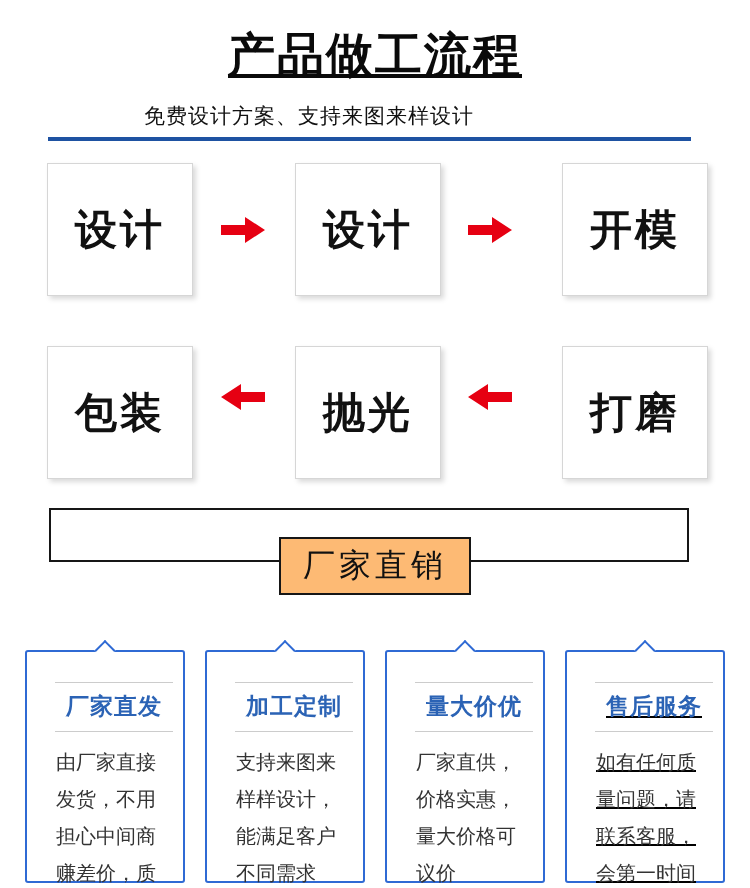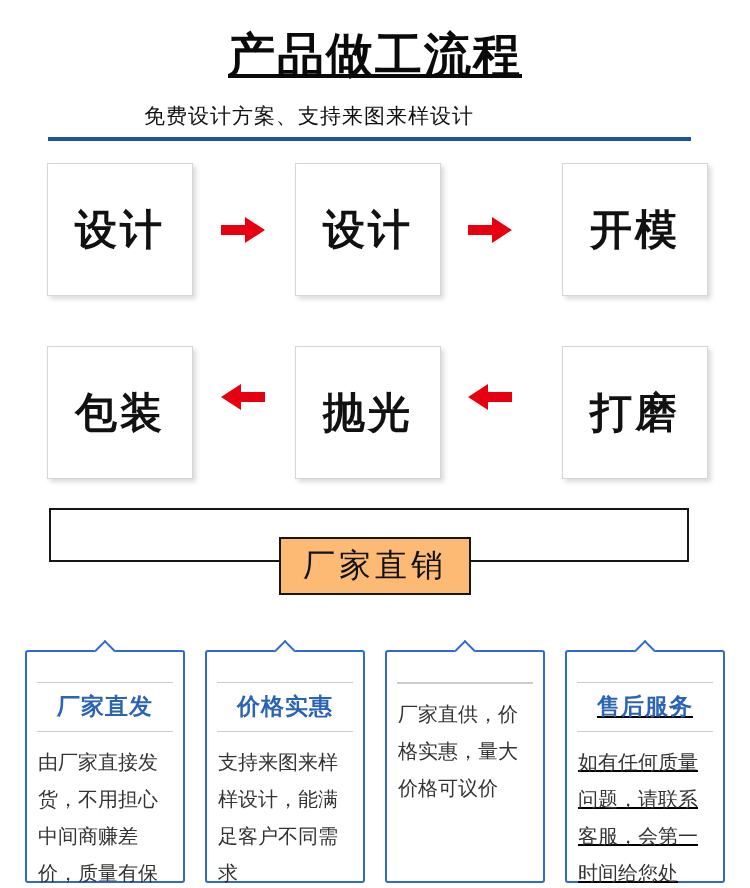--- a/index.html
+++ b/index.html
@@ -76,20 +76,21 @@
     display:flex; align-items:center; justify-content:center;
     font-size:32px; color:var(--ink);
     letter-spacing:4px;
   }
   .card {
     position:absolute; top:650px;
     width:160px; height:233px;
     background:#ffffff;
     border:2px solid var(--card-blue);
     border-radius:3px;
+    padding-left:18px;
   }
   .card-1 { left:25px; }
   .card-2 { left:205px; }
   .card-3 { left:385px; }
   .card-4 { left:565px;text-decoration:underline; }
   .peak {
     position:absolute; top:-9px; left:50%;
     width:15px; height:15px;
     background:#ffffff;
     border-top:2px solid var(--card-blue);
@@ -156,28 +157,29 @@
     <div class="peak"></div>
     <div class="rule rule-top"></div>
     <div class="card-title">厂家直发</div>
     <div class="rule"></div>
     <div class="card-body">由厂家直接发货，不用担心中间商赚差价，质量有保障</div>
   </div>
 
   <div class="card card-2">
     <div class="peak"></div>
     <div class="rule rule-top"></div>
-    <div class="card-title">价格实惠</div>
+    <div class="card-title">加工定制</div>
     <div class="rule"></div>
     <div class="card-body">支持来图来样样设计，能满足客户不同需求</div>
   </div>
 
   <div class="card card-3">
     <div class="peak"></div>
     <div class="rule rule-top"></div>
+    <div class="card-title">量大价优</div>
     <div class="rule"></div>
     <div class="card-body">厂家直供，价格实惠，量大价格可议价</div>
   </div>
 
   <div class="card card-4">
     <div class="peak"></div>
     <div class="rule rule-top"></div>
     <div class="card-title">售后服务</div>
     <div class="rule"></div>
     <div class="card-body">如有任何质量问题，请联系客服，会第一时间给您处理。</div>

